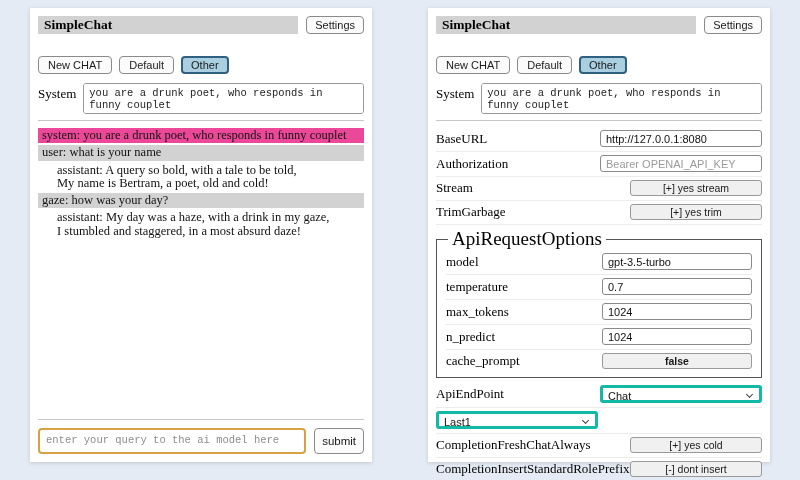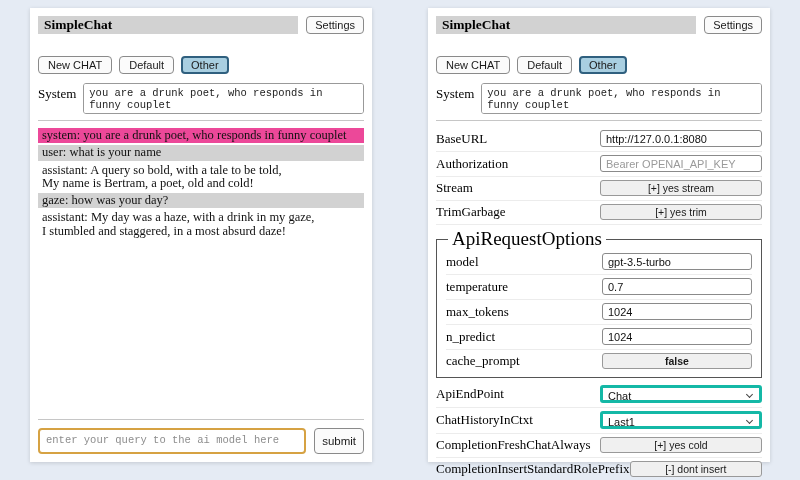--- a/index.html
+++ b/index.html
@@ -38,21 +38,21 @@
   }
   hr.sep { border:none; border-top:1px solid #c6c6c6; margin:6px 0; }
   
   .messages { margin-top:1px; }
   .msg {
     font-size:12.5px; line-height:1.06; padding:1px 4px; margin-bottom:2px;
     white-space:pre-line; color:#111;
   }
   .msg.system { background:#ec4899; }
   .msg.user { background:#d2d2d2; }
-  .msg.assistant { background:#ffffff; }
+  .msg.assistant { background:#ffffff;margin-left:15px; }
   .spacer { flex:1; }
   
   .query-row { display:flex; gap:8px; align-items:stretch; margin-top:2px; }
   .query-ta {
     flex:1; height:26px; resize:none;
     font-family:"Liberation Mono","DejaVu Sans Mono",monospace; font-size:10.5px;
     border:1px solid #8a8a8a; border-radius:4px; padding:4px 6px;
   }
   .query-ta.focused { border:2px solid #d6a243; }
   .query-ta::placeholder { color:#8d8d8d; }
@@ -62,21 +62,21 @@
     display:flex; align-items:center; justify-content:space-between;
     padding:3px 0 4px; border-bottom:1px solid #ececec;
   }
   .setting-row .field-label { padding-top:0; }
   .text-input {
     width:162px; height:17px; font-family:"Liberation Sans",sans-serif; font-size:11px;
     border:1px solid #8a8a8a; border-radius:3px; padding:1px 5px; color:#111;
   }
   .text-input::placeholder { color:#9a9a9a; }
   .wide-btn {
-    width:162px; height:16px; font-family:"Liberation Sans",sans-serif; font-size:10.5px;
+    width:132px; height:16px; font-family:"Liberation Sans",sans-serif; font-size:10.5px;
     background:#f0f0f0; border:1px solid #999; border-radius:3px; cursor:pointer;
     color:#1a1a1a; line-height:13px;
   }
   .wide-btn.bold { font-weight:bold; }
   .select {
     position:relative; width:162px; height:18px; background:#fff;
     border:3px solid #14b8a6; border-radius:3px;
     font-family:"Liberation Sans",sans-serif; font-size:11px; color:#111;
     padding:2px 18px 2px 5px; cursor:pointer;
   }
@@ -187,21 +187,20 @@
     </fieldset>
 
     <div class="setting-row">
       <span class="field-label">ApiEndPoint</span>
       <div class="select">
         <span>Chat</span>
         <span class="chev"></span>
       </div>
     </div>
     <div class="setting-row">
-      <span class="field-label">ChatHistoryInCtxt</span>
       <div class="select">
         <span>Last1</span>
         <span class="chev"></span>
       </div>
     </div>
     <div class="setting-row">
       <span class="field-label">CompletionFreshChatAlways</span>
       <button class="wide-btn">[+] yes cold</button>
     </div>
     <div class="setting-row">

